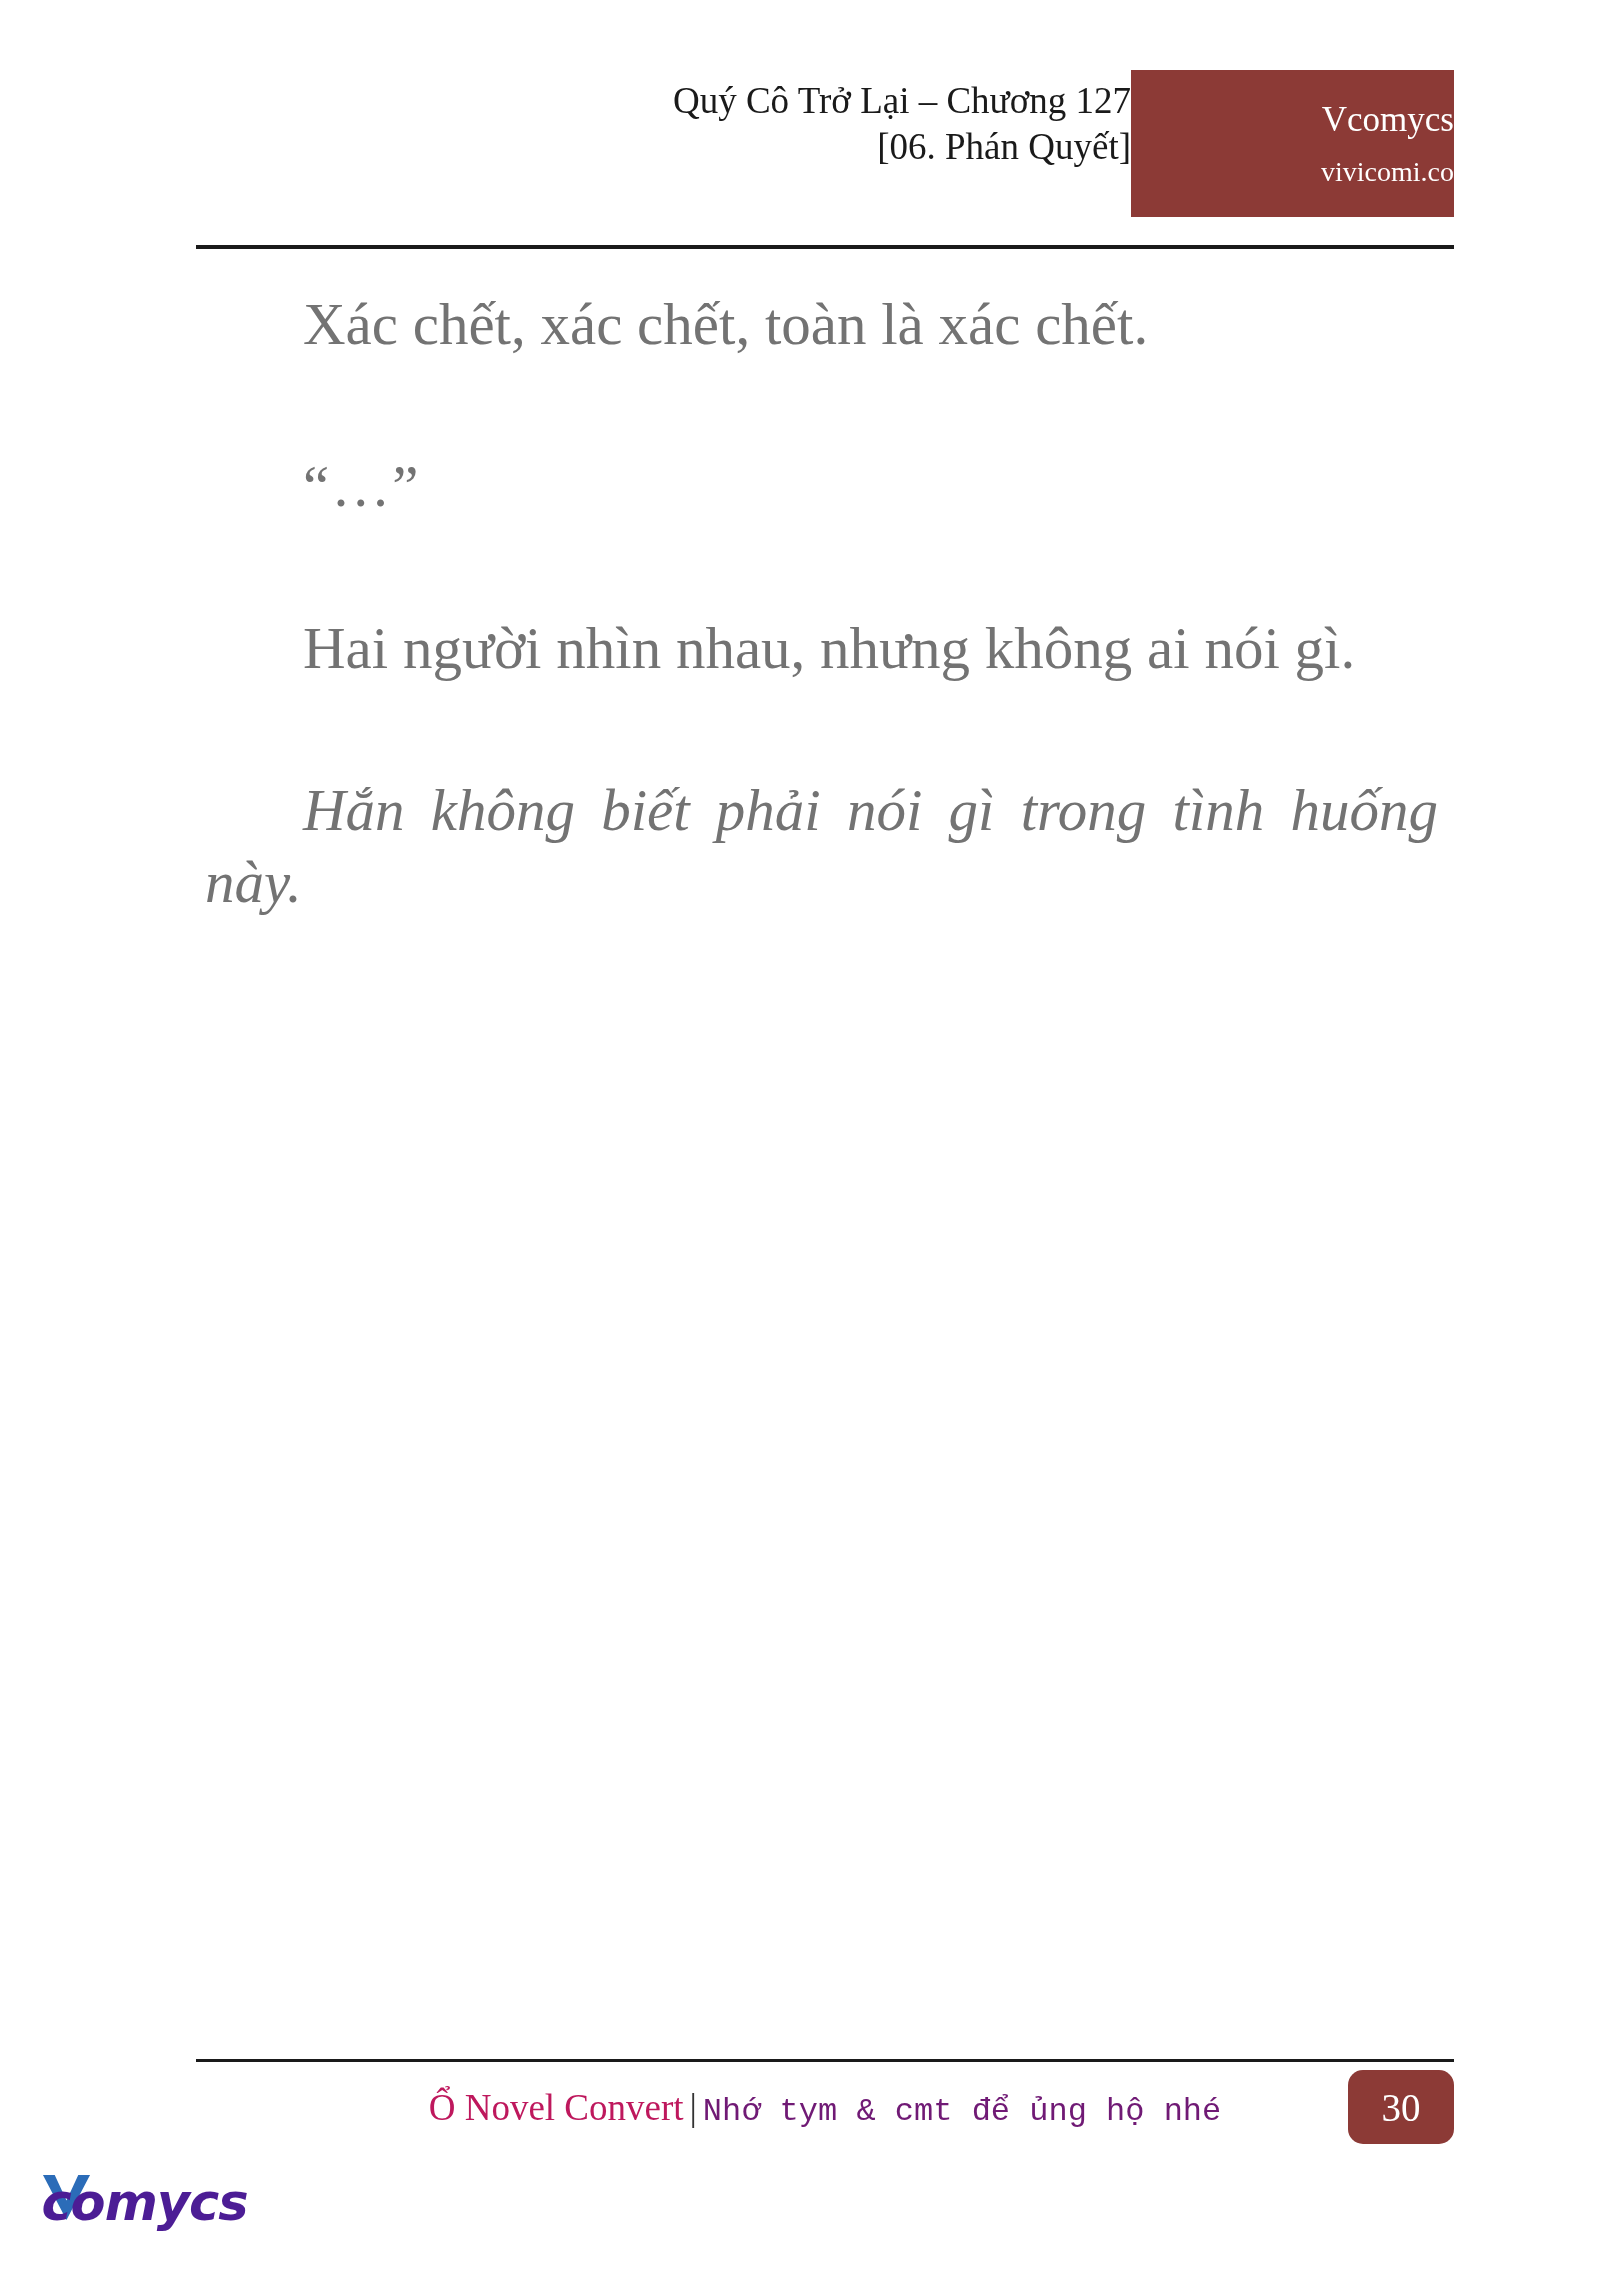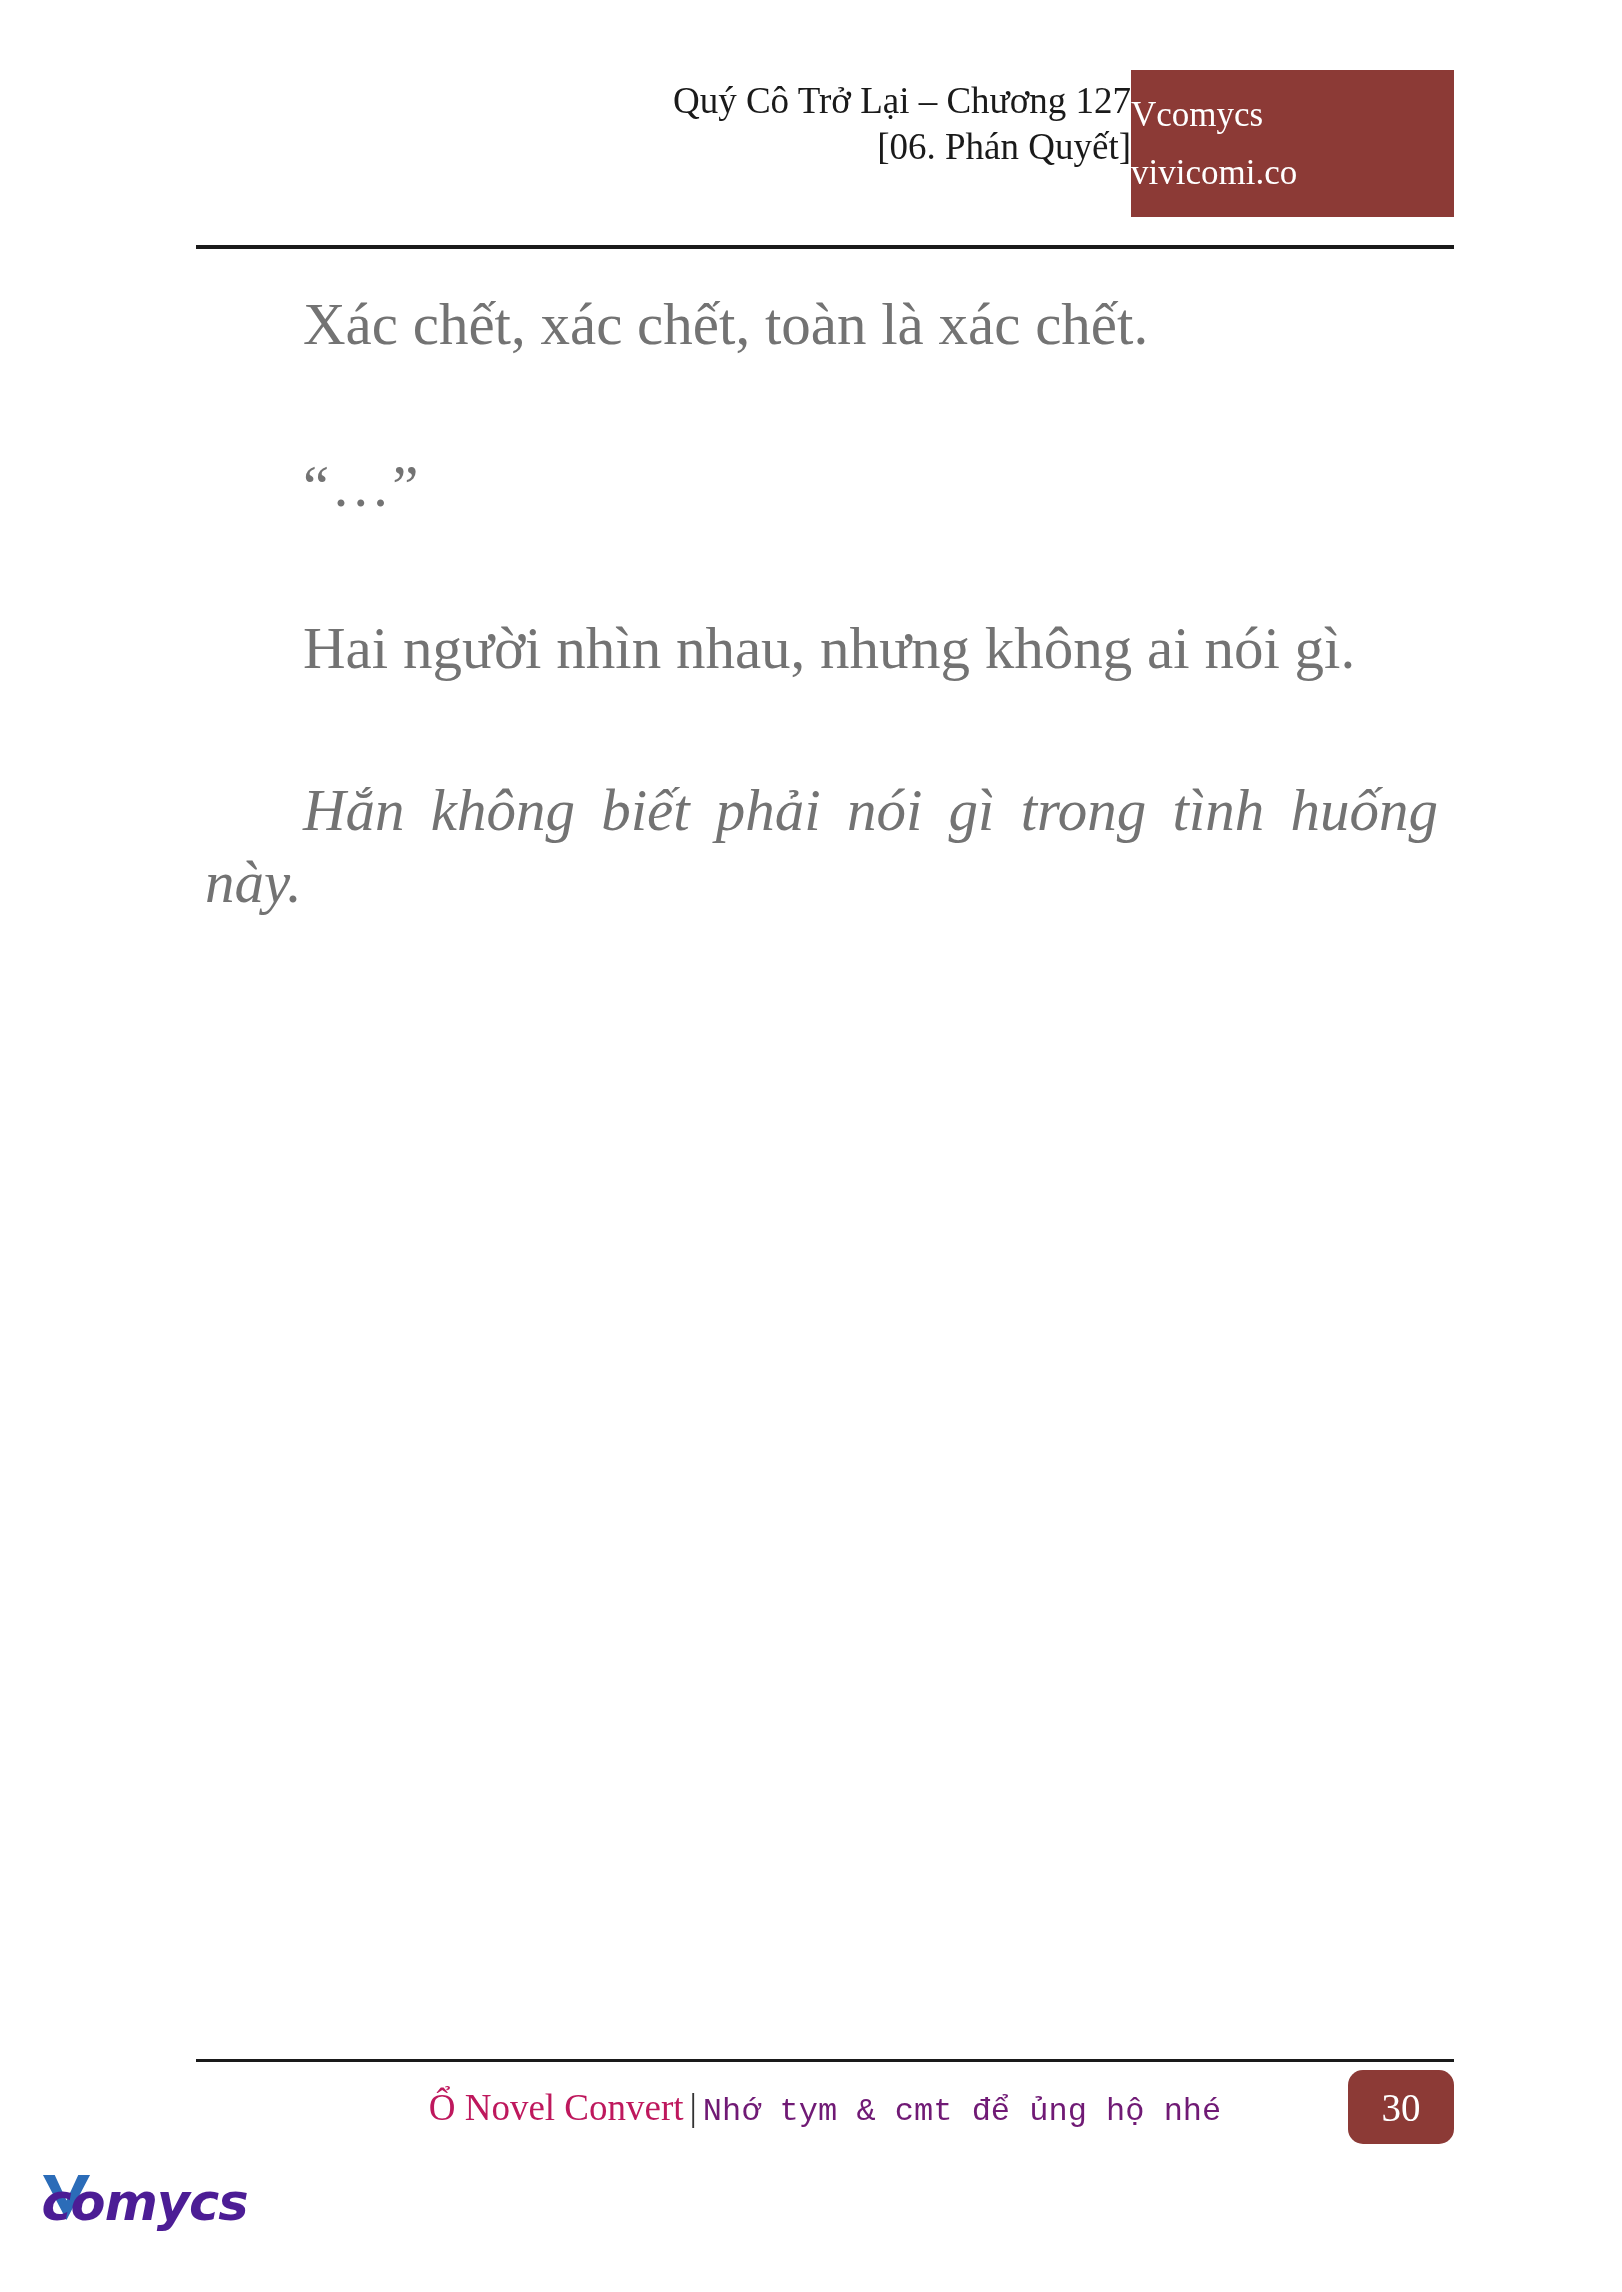--- a/index.html
+++ b/index.html
@@ -45,27 +45,27 @@
   .header-badge {
     position: absolute;
     right: 0;
     top: -7.8px;
     width: 323px;
     height: 147px;
     background: #8c3a36;
     color: #ffffff;
     display: flex;
     flex-direction: column;
-    align-items: flex-start;
+    align-items: flex-end;
     justify-content: center;
     line-height: 1.3;
     gap: 12px;
   }
   .header-badge .b1 { font-size: 35px; }
-  .header-badge .b2 { font-size: 35px; }
+  .header-badge .b2 { font-size: 28px; }
 
   .header-rule {
     position: absolute;
     left: 182px;
     top: 245px;
     width: 1258px;
     height: 3.9px;
     background: #1a1a1a;
   }
 

